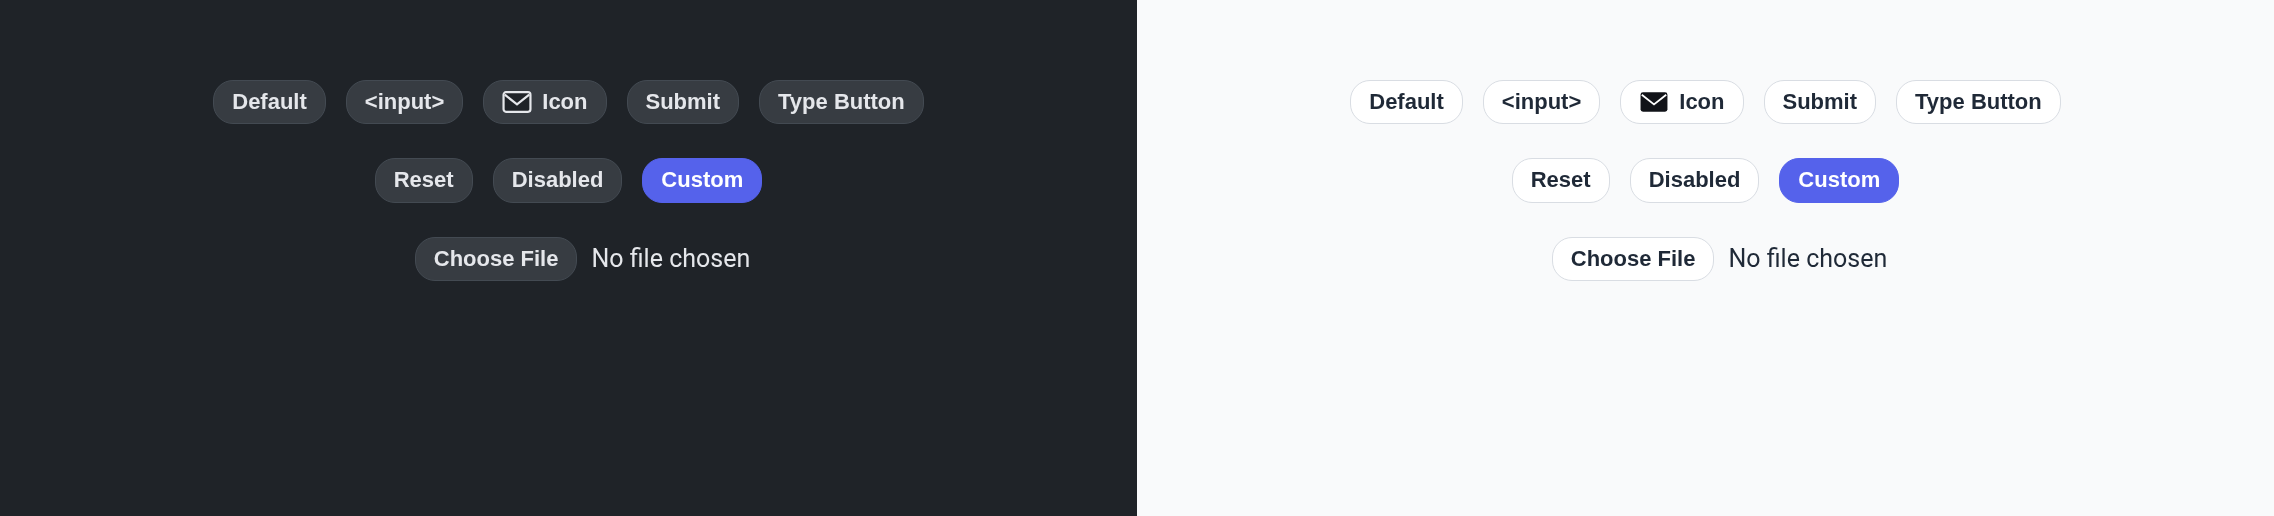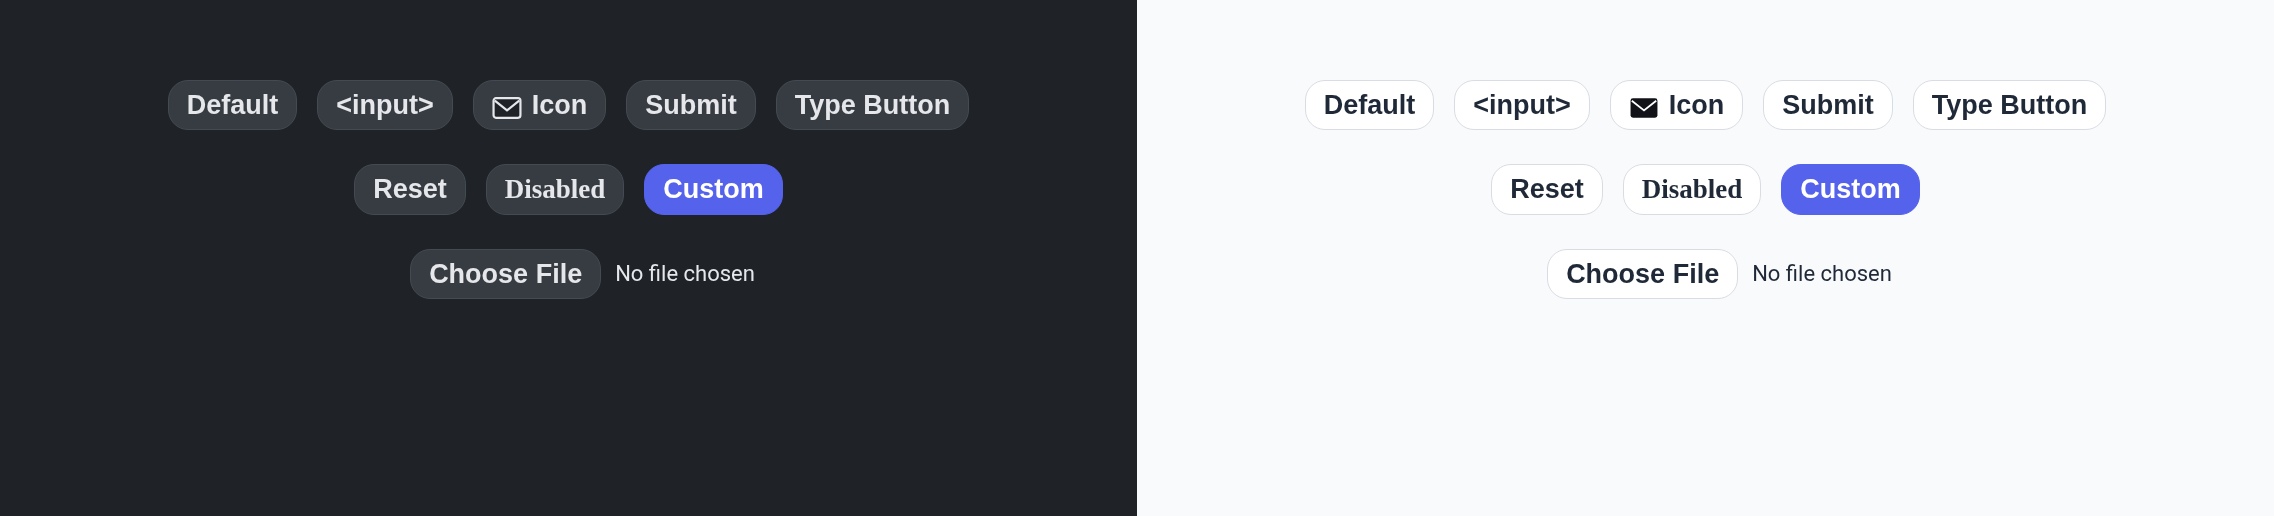--- a/index.html
+++ b/index.html
@@ -31,21 +31,21 @@
   color: #1f2937;
 }
 .row {
   display: flex;
   flex-wrap: wrap;
   justify-content: center;
   align-items: center;
   gap: 20px;
 }
 .btn {
-  font-size: 27px;
+  font-size: 22px;
   font-weight: 700;
   padding: 8px 18px;
   border-radius: 20px;
   border: 1px solid transparent;
   cursor: pointer;
   display: inline-flex;
   align-items: center;
   gap: 10px;
   line-height: 1.2;
 }
@@ -60,35 +60,34 @@
   border-color: #d9dde3;
 }
 .btn-custom {
   background: #5562eb !important;
   color: #ffffff !important;
   border-color: #5562eb !important;
   text-align: right;
 }
 .btn[disabled] {
   cursor: not-allowed;
-  font-family: Liberation Serif, serif;
 }
 .icon-envelope {
   display: inline-block;
   width: 30px;
   height: 22px;
 }
 .file-row {
   display: flex;
   align-items: center;
   gap: 14px;
   padding-left: 28px;
 }
 .file-status {
-  font-size: 22px;
+  font-size: 25px;
   font-weight: 400;
 }
 .panel-dark .file-status {
   color: #e5e7eb;
 }
 .panel-light .file-status {
   color: #1f2937;
 }
 </style>
 </head>

